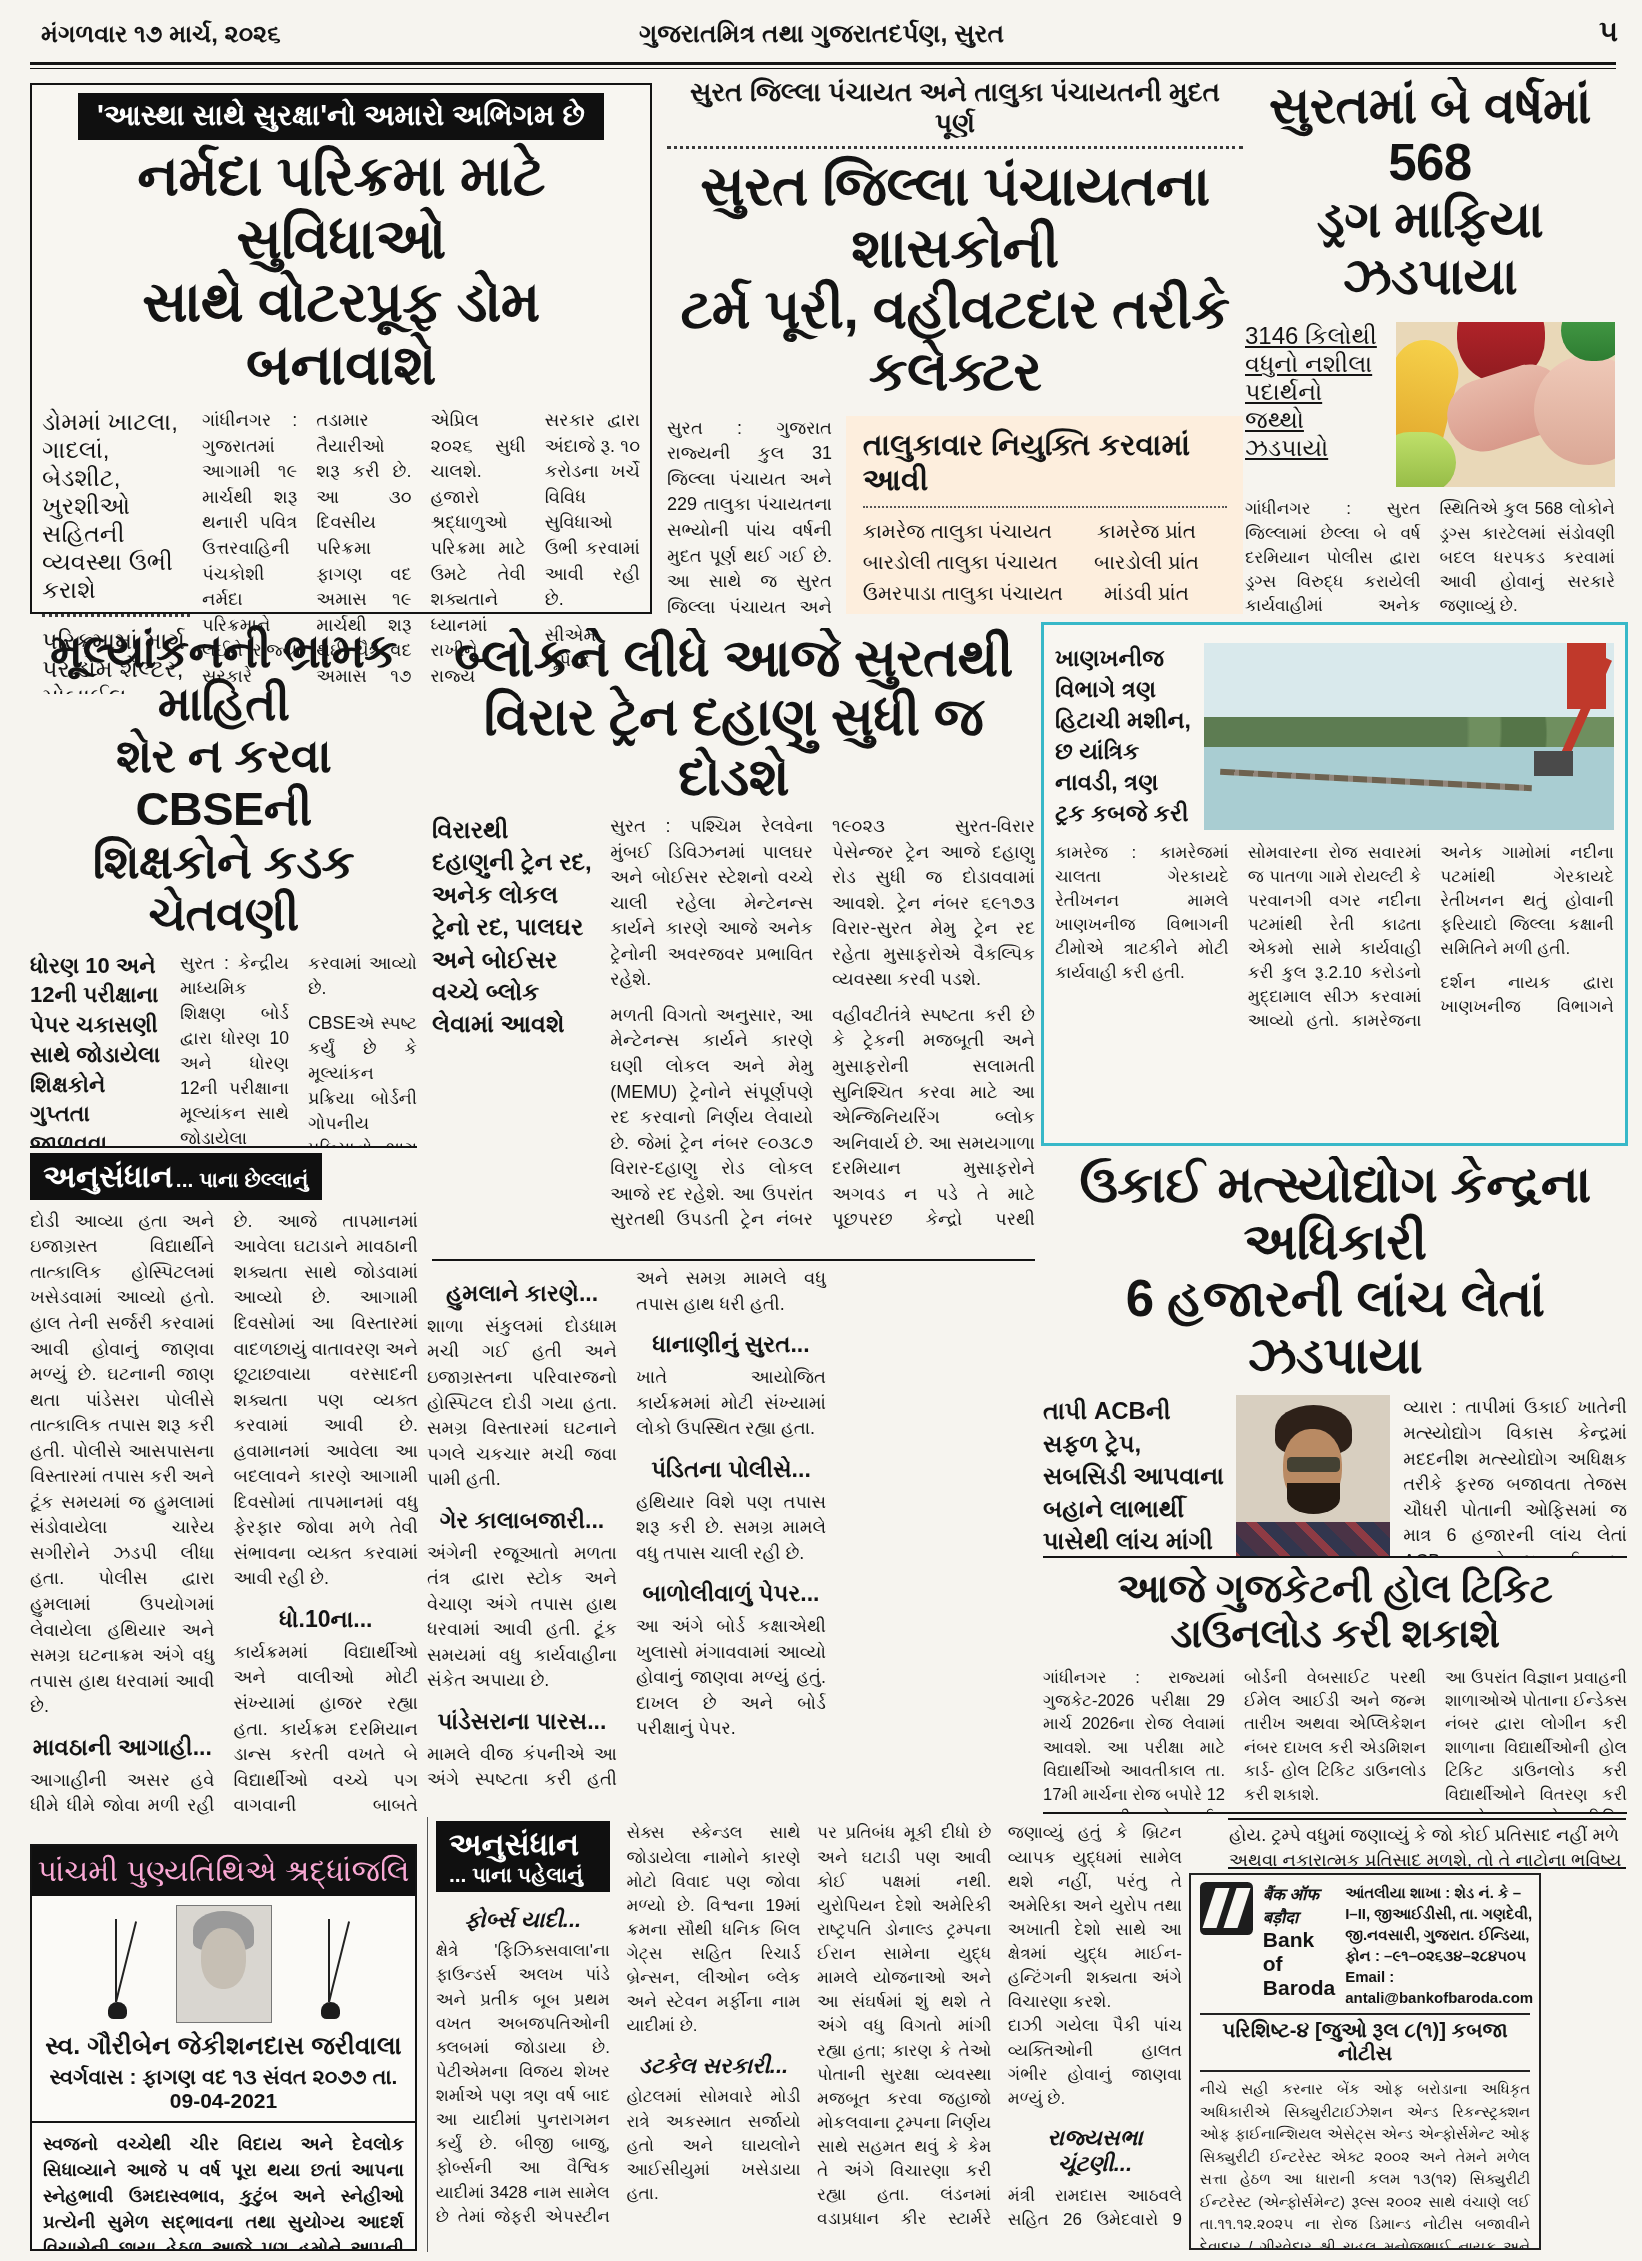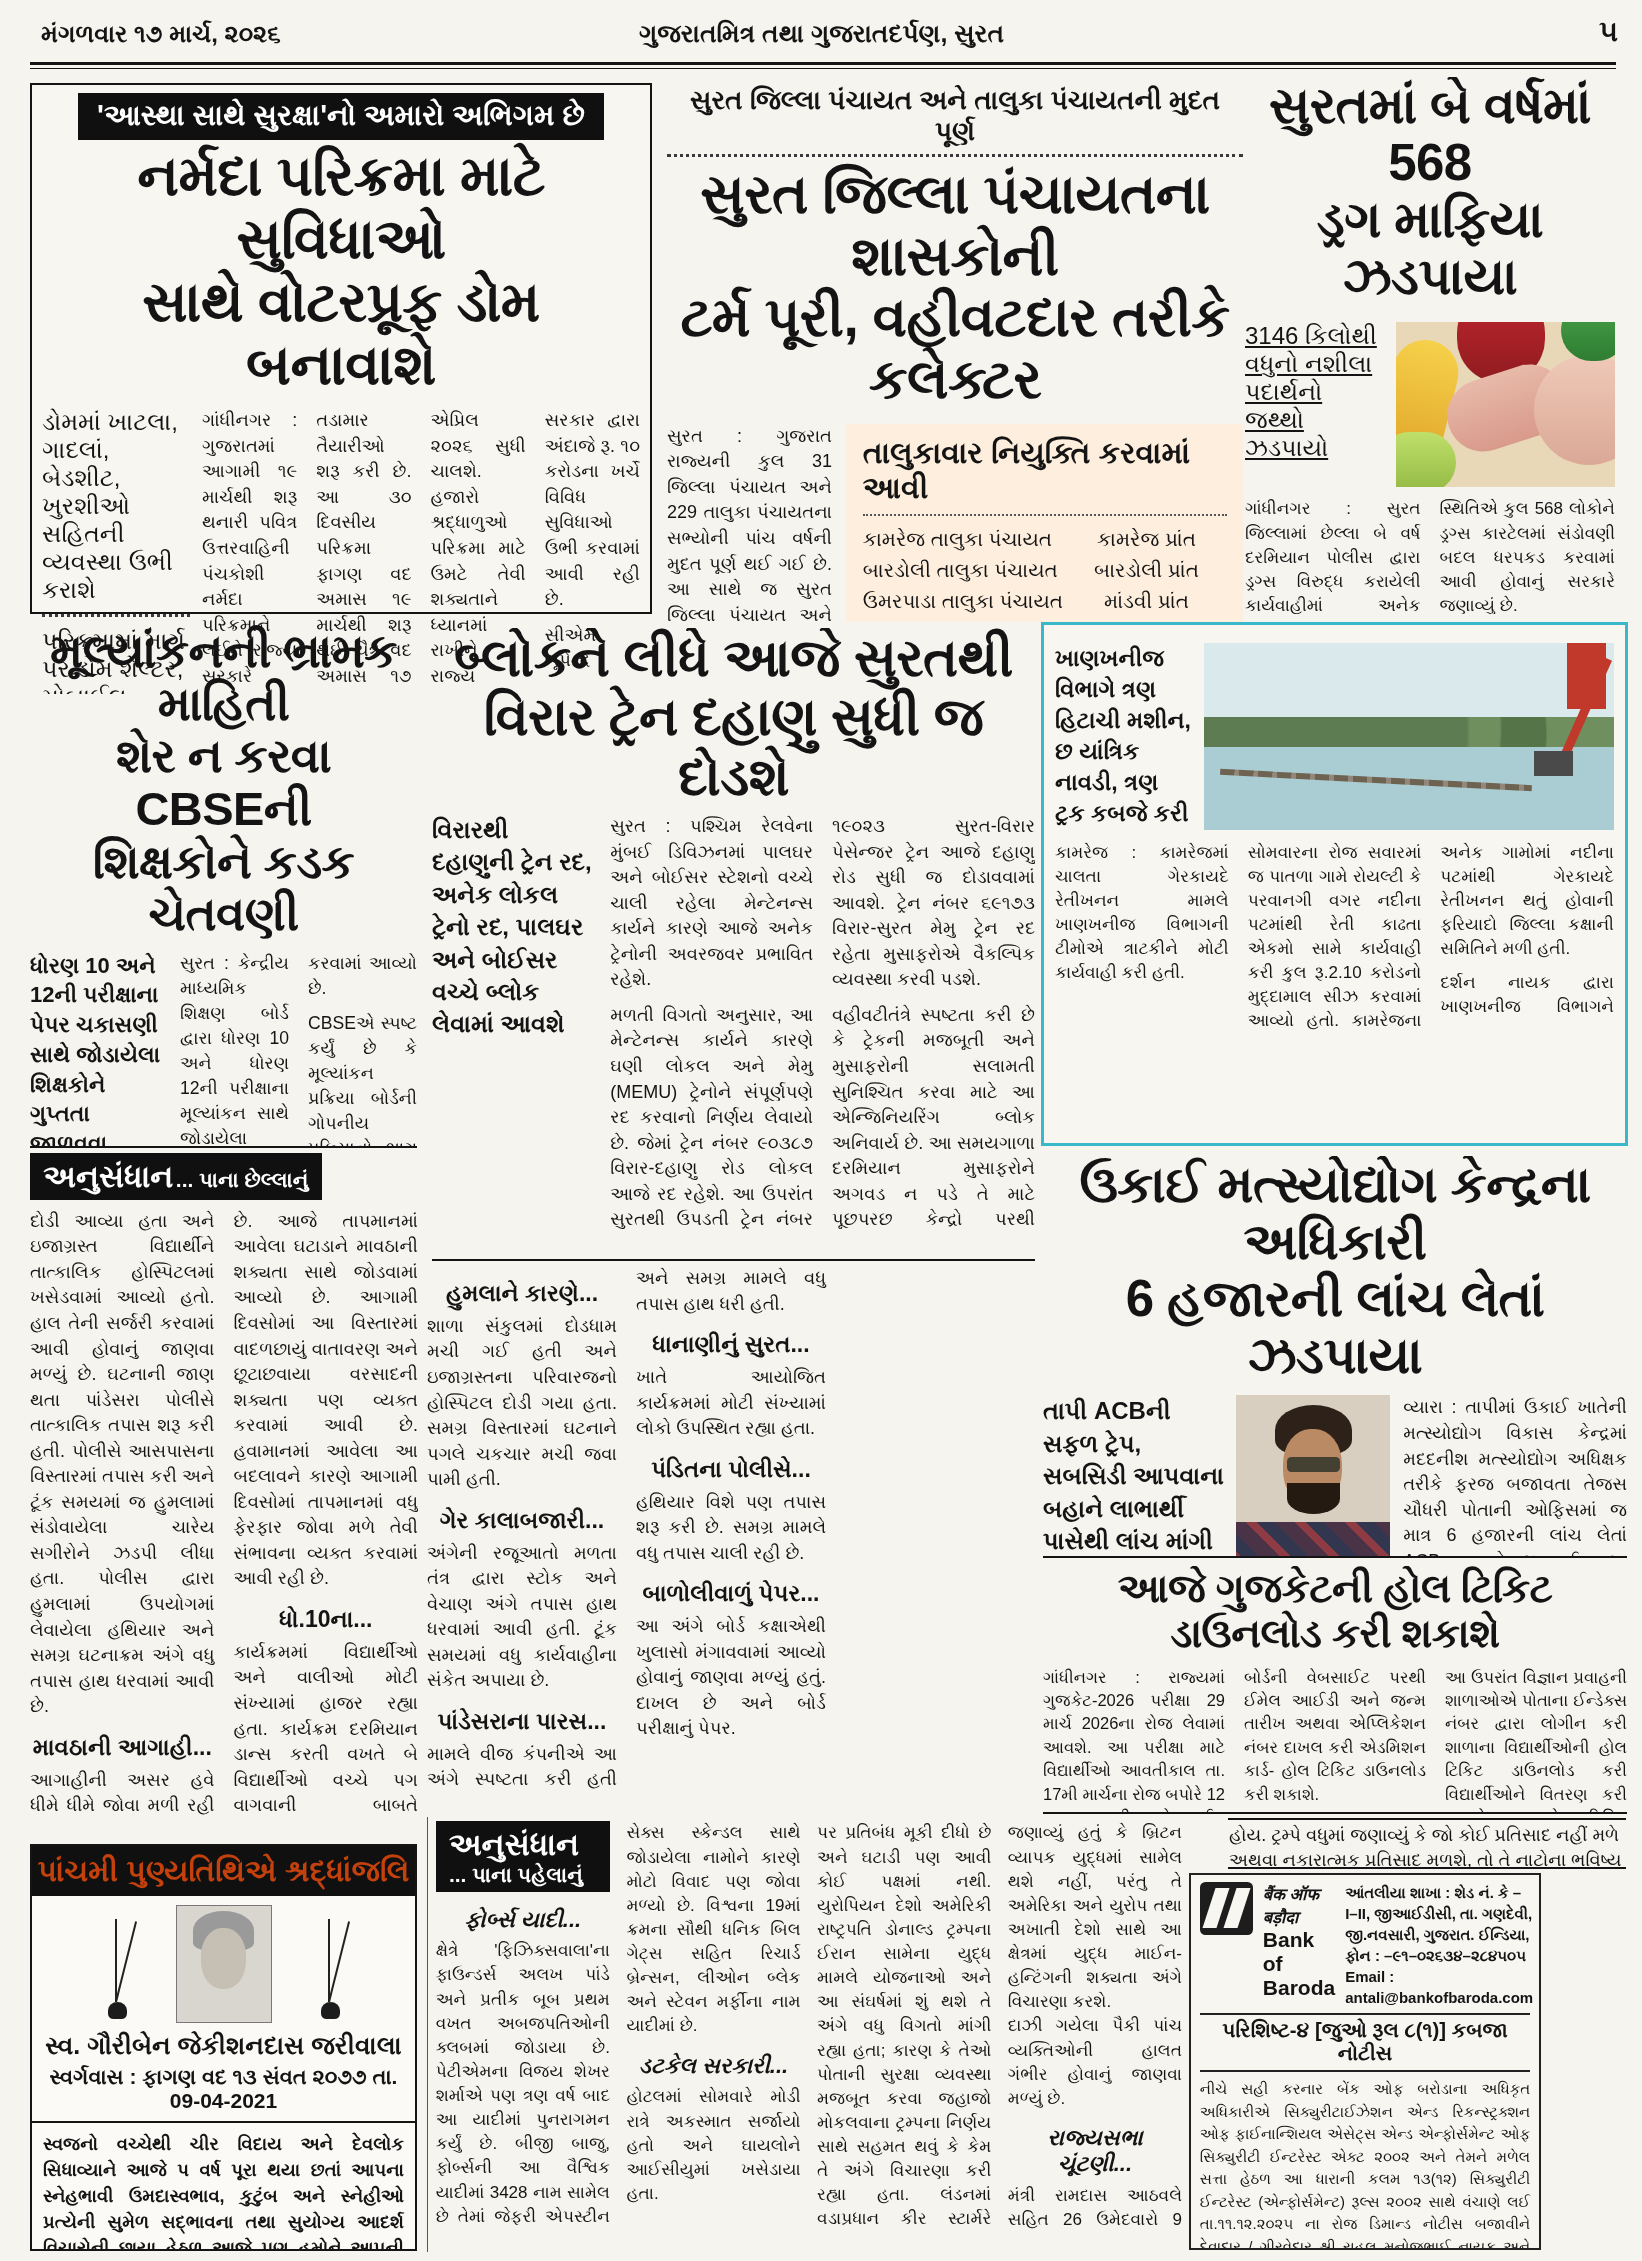--- a/index.html
+++ b/index.html
@@ -21,21 +21,21 @@
   .bodycols{font-size:18px;line-height:1.42;column-gap:19px;column-fill:auto;}
   
   #art-dome{left:30px;top:83px;width:622px;height:531px;border:2.2px solid #141414;
             padding:7.7px 10px;box-sizing:border-box;background:#f8f6f1;}
   #art-dome .kicker-bar{width:88%;margin:0 auto;font-size:29px;}
   #art-dome .headline{font-size:56px;margin-top:5.5px;}
   .dome-row{display:flex;margin-top:12px;height:286px;overflow:hidden;}
   .dome-sub{width:148px;flex:none;font-size:24px;padding-right:12px;}
   .dome-body{flex:1;column-count:4;}
   
-  #art-panch{left:667px;top:85px;width:576px;height:537px;overflow:hidden;}
+  #art-panch{left:667px;top:77px;width:576px;height:537px;overflow:hidden;}
   #art-panch .kicker{font-size:26.4px;font-weight:bold;text-align:center;padding-bottom:6.6px;
                      border-bottom:3.3px dotted #3a3a3a;}
   #art-panch .headline{font-size:55px;margin-top:7.7px;}
   .panch-row{display:flex;margin-top:13.2px;}
   .panch-col1{width:165px;flex:none;font-size:18px;line-height:1.42;text-align:justify;padding-right:14.3px;}
   .yellow-box{flex:1;background:#fdeedd;padding:12px 16.5px;box-sizing:border-box;height:231px;overflow:hidden;}
   .yellow-box .ybt{font-size:30px;font-weight:bold;border-bottom:2.8px dotted #555;padding-bottom:7.7px;}
   .appt-list{margin-top:8.8px;font-size:20px;}
   .appt-list .row{display:flex;justify-content:space-between;padding:3.9px 0;text-align:center;}
   .appt-list .row span:last-child{width:44%;}
@@ -108,21 +108,21 @@
   #con-center .cols{column-count:3;column-gap:19px;height:540px;column-fill:auto;}
   #con-first{left:427px;top:1817px;width:755px;height:435px;overflow:hidden;border-left:1.7px solid #555;padding-left:7.7px;box-sizing:border-box;}
   #con-first .cols{column-count:4;column-gap:16.5px;height:424px;column-fill:auto;margin-top:4.4px;}
   #con-first .con-body{font-size:17px;}
   #con-first .con-sub{font-size:22px;font-style:italic;}
   .pre-ad{left:1228px;top:1818px;width:398px;height:51px;border-top:2.2px solid #141414;border-bottom:2.2px solid #141414;
           font-size:18px;line-height:1.35;padding:3.3px 1.1px;box-sizing:border-box;overflow:hidden;}
   
   #obit{left:30px;top:1844px;width:387px;height:407px;border:2.8px solid #141414;background:#fbfaf7;
         box-sizing:border-box;overflow:hidden;}
-  #obit .ob-head{background:#101010;color:#c2410c;text-align:center;font-size:30px;font-weight:bold;padding:7.7px 0;}
+  #obit .ob-head{background:#101010;color:#f9a8d4;text-align:center;font-size:30px;font-weight:normal;padding:7.7px 0;}
   .ob-photo-row{display:flex;justify-content:center;align-items:center;gap:39px;margin-top:8.8px;}
   .ob-photo{width:94px;height:116px;background:#d9d6d0;border:1.7px solid #777;position:relative;overflow:hidden;}
   .ob-hair{position:absolute;left:16.5px;top:4.4px;width:61px;height:39px;background:#9a9a9a;border-radius:50% 50% 20% 20%;}
   .ob-face{position:absolute;left:24px;top:22px;width:45px;height:61px;background:#c6bfb4;border-radius:46%;}
   .incense{width:39px;height:116px;position:relative;}
   .incense i{position:absolute;bottom:20px;left:17.6px;width:2.2px;height:83px;background:#222;display:block;}
   .incense i+i{transform:rotate(14deg);transform-origin:bottom;}
   .incense b{position:absolute;bottom:3.3px;left:10px;width:19px;height:16.5px;background:#1c1c1c;border-radius:50% 50% 5.5px 5.5px;}
   .ob-name{text-align:center;font-size:25px;font-weight:bold;margin-top:7.7px;}
   .ob-death{text-align:center;font-size:21px;font-weight:bold;margin-top:4.4px;}

